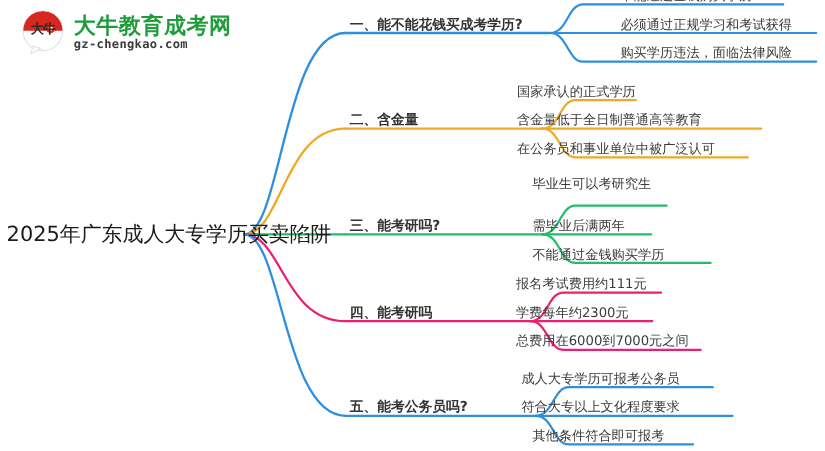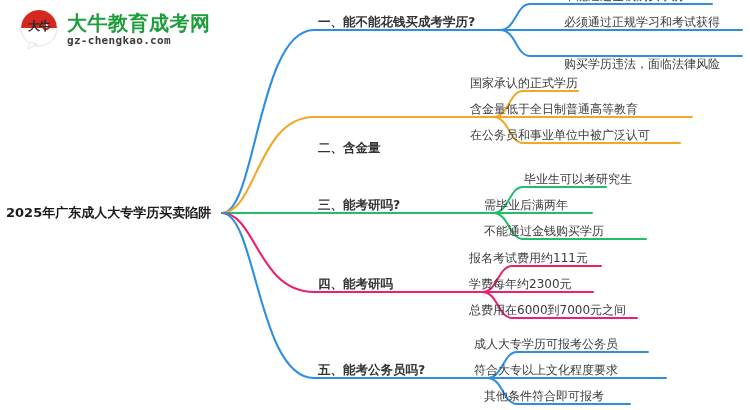--- a/index.html
+++ b/index.html
@@ -84,22 +84,22 @@
     width: 750px;
     height: 410px;
   }
   .node-label {
     position: absolute;
     font-family: "DejaVu Sans", sans-serif;
     color: #333333;
     white-space: nowrap;
   }
   #root-label {
-    font-size: 13px;
-    font-weight: bold;
+    font-size: 19px;
+    font-weight: normal;
     color: #1a1a1a;
     left: 6px;
     top: 205px;
     line-height: 16px;
   }
   .branch-label {
     font-size: 12.5px;
     font-weight: bold;
     color: #333333;
     line-height: 15px;
@@ -161,27 +161,27 @@
     <path d="M 487 378 C 503 378 503 352 517 352 L 648 352" stroke="#2e8fe0" stroke-width="2" fill="none" stroke-linecap="round"></path>
     <path d="M 487 378 L 666 378" stroke="#2e8fe0" stroke-width="2" fill="none" stroke-linecap="round"></path>
     <path d="M 487 378 C 503 378 503 404 517 404 L 630 404" stroke="#2e8fe0" stroke-width="2" fill="none" stroke-linecap="round"></path>
   </svg>
 
 <div id="root-label" class="node-label">2025年广东成人大专学历买卖陷阱</div>
 <div id="labels-layer">
     <div class="node-label branch-label" style="left: 318px; top: 14px;">一、能不能花钱买成考学历?</div>
     <div class="node-label leaf-label" style="left: 564px; top: -11px;">不能通过金钱购买学历</div>
     <div class="node-label leaf-label" style="left: 564px; top: 15px;">必须通过正规学习和考试获得</div>
-    <div class="node-label leaf-label" style="left: 564px; top: 41px; margin-top: 16px;">购买学历违法，面临法律风险</div>
-    <div class="node-label branch-label" style="left: 318px; top: 101px; margin-top: 39px;">二、含金量</div>
+    <div class="node-label leaf-label" style="left: 564px; top: 41px;">购买学历违法，面临法律风险</div>
+    <div class="node-label branch-label" style="left: 318px; top: 101px;">二、含金量</div>
     <div class="node-label leaf-label" style="left: 470px; top: 76px;">国家承认的正式学历</div>
     <div class="node-label leaf-label" style="left: 470px; top: 102px;">含金量低于全日制普通高等教育</div>
     <div class="node-label leaf-label" style="left: 470px; top: 128px;">在公务员和事业单位中被广泛认可</div>
     <div class="node-label branch-label" style="left: 318px; top: 197px;">三、能考研吗?</div>
-    <div class="node-label leaf-label" style="left: 484px; top: 172px; margin-left: 40px;">毕业生可以考研究生</div>
+    <div class="node-label leaf-label" style="left: 484px; top: 160px;">毕业生可以考研究生</div>
     <div class="node-label leaf-label" style="left: 484px; top: 198px;">需毕业后满两年</div>
     <div class="node-label leaf-label" style="left: 484px; top: 224px;">不能通过金钱购买学历</div>
     <div class="node-label branch-label" style="left: 318px; top: 276px;">四、能考研吗</div>
     <div class="node-label leaf-label" style="left: 469px; top: 251px;">报名考试费用约111元</div>
     <div class="node-label leaf-label" style="left: 469px; top: 277px;">学费每年约2300元</div>
     <div class="node-label leaf-label" style="left: 469px; top: 303px;">总费用在6000到7000元之间</div>
     <div class="node-label branch-label" style="left: 318px; top: 362px;">五、能考公务员吗?</div>
     <div class="node-label leaf-label" style="left: 474px; top: 337px; text-align: center;">成人大专学历可报考公务员</div>
     <div class="node-label leaf-label" style="left: 474px; top: 363px;">符合大专以上文化程度要求</div>
     <div class="node-label leaf-label" style="left: 484px; top: 389px;">其他条件符合即可报考</div>

